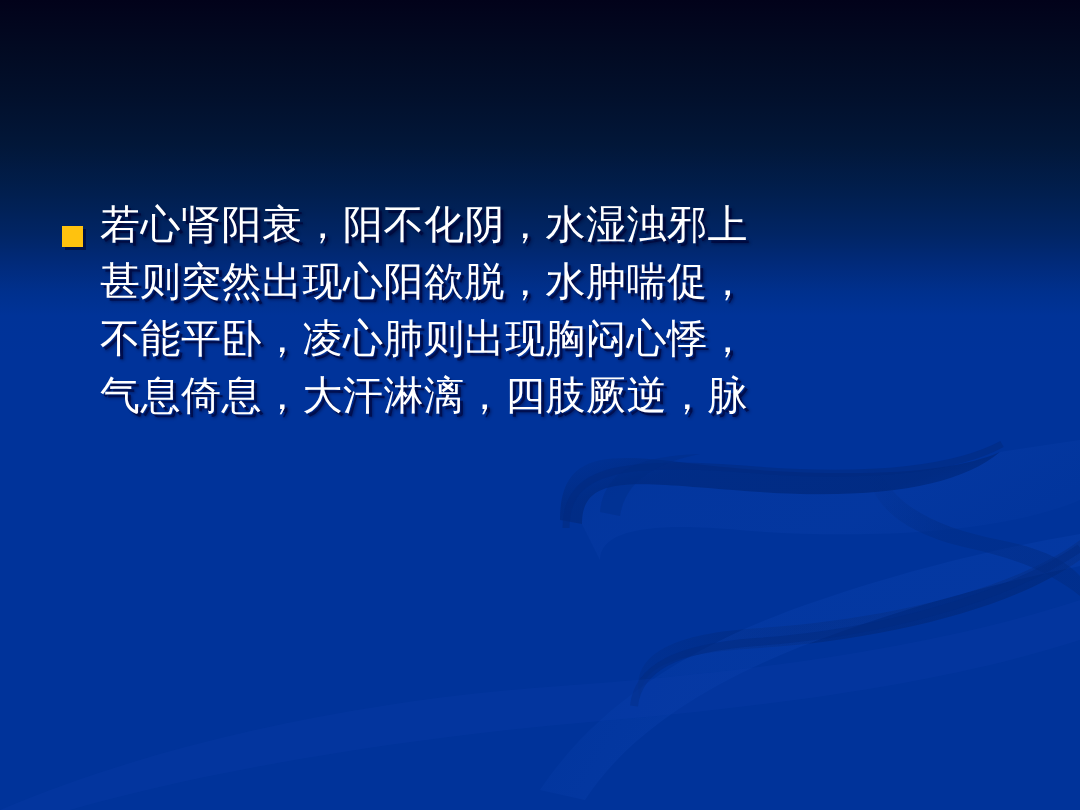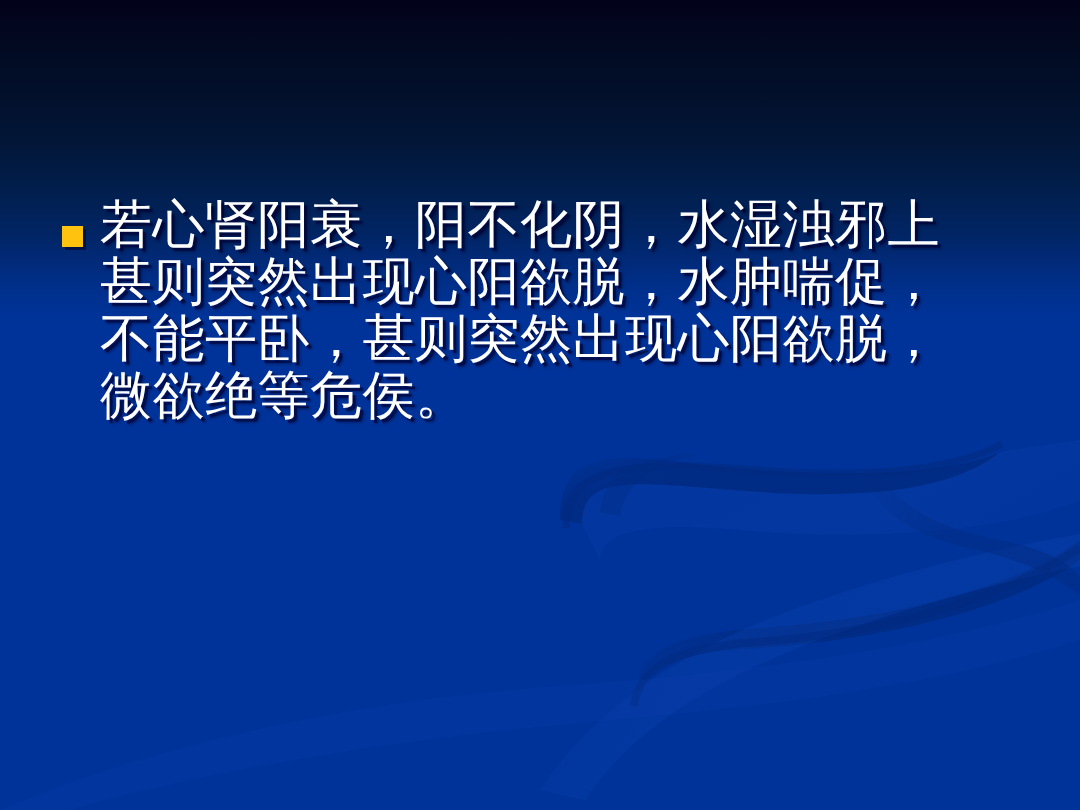--- a/index.html
+++ b/index.html
@@ -61,21 +61,21 @@
     margin-top: 30px;
     margin-right: 17px;
     background: #ffc20e;
     box-shadow: 3px 3px 0 rgba(0, 0, 40, 0.55);
   }
   .bullet-body {
     flex: 1 1 auto;
   }
   .para-line {
     color: #ffffff;
-    font-size: 52px;
+    font-size: 40px;
     line-height: 57px;
     letter-spacing: 0.5px;
     white-space: pre;
     text-shadow:
        3px 3px 0 rgba(0, 0, 50, 0.60),
        4px 4px 3px rgba(0, 0, 40, 0.45);
     font-weight: 400;
   }
 </style>
 </head>
@@ -137,20 +137,20 @@
 
   <div id="content">
 
     <div class="bullet-block">
 
       <span class="bullet-marker"></span>
 
       <div class="bullet-body">
         <div class="para-line">若心肾阳衰，阳不化阴，水湿浊邪上</div>
         <div class="para-line">甚则突然出现心阳欲脱，水肿喘促，</div>
-        <div class="para-line">不能平卧，甚则突然出现心阳欲脱，</div>
-        <div class="para-line">微欲绝等危侯。</div>
+        <div class="para-line">不能平卧，凌心肺则出现胸闷心悸，</div>
+        <div class="para-line">气息倚息，大汗淋漓，四肢厥逆，脉</div>
       </div>
 
     </div>
 
   </div>
 </div>
 
 </body></html>

